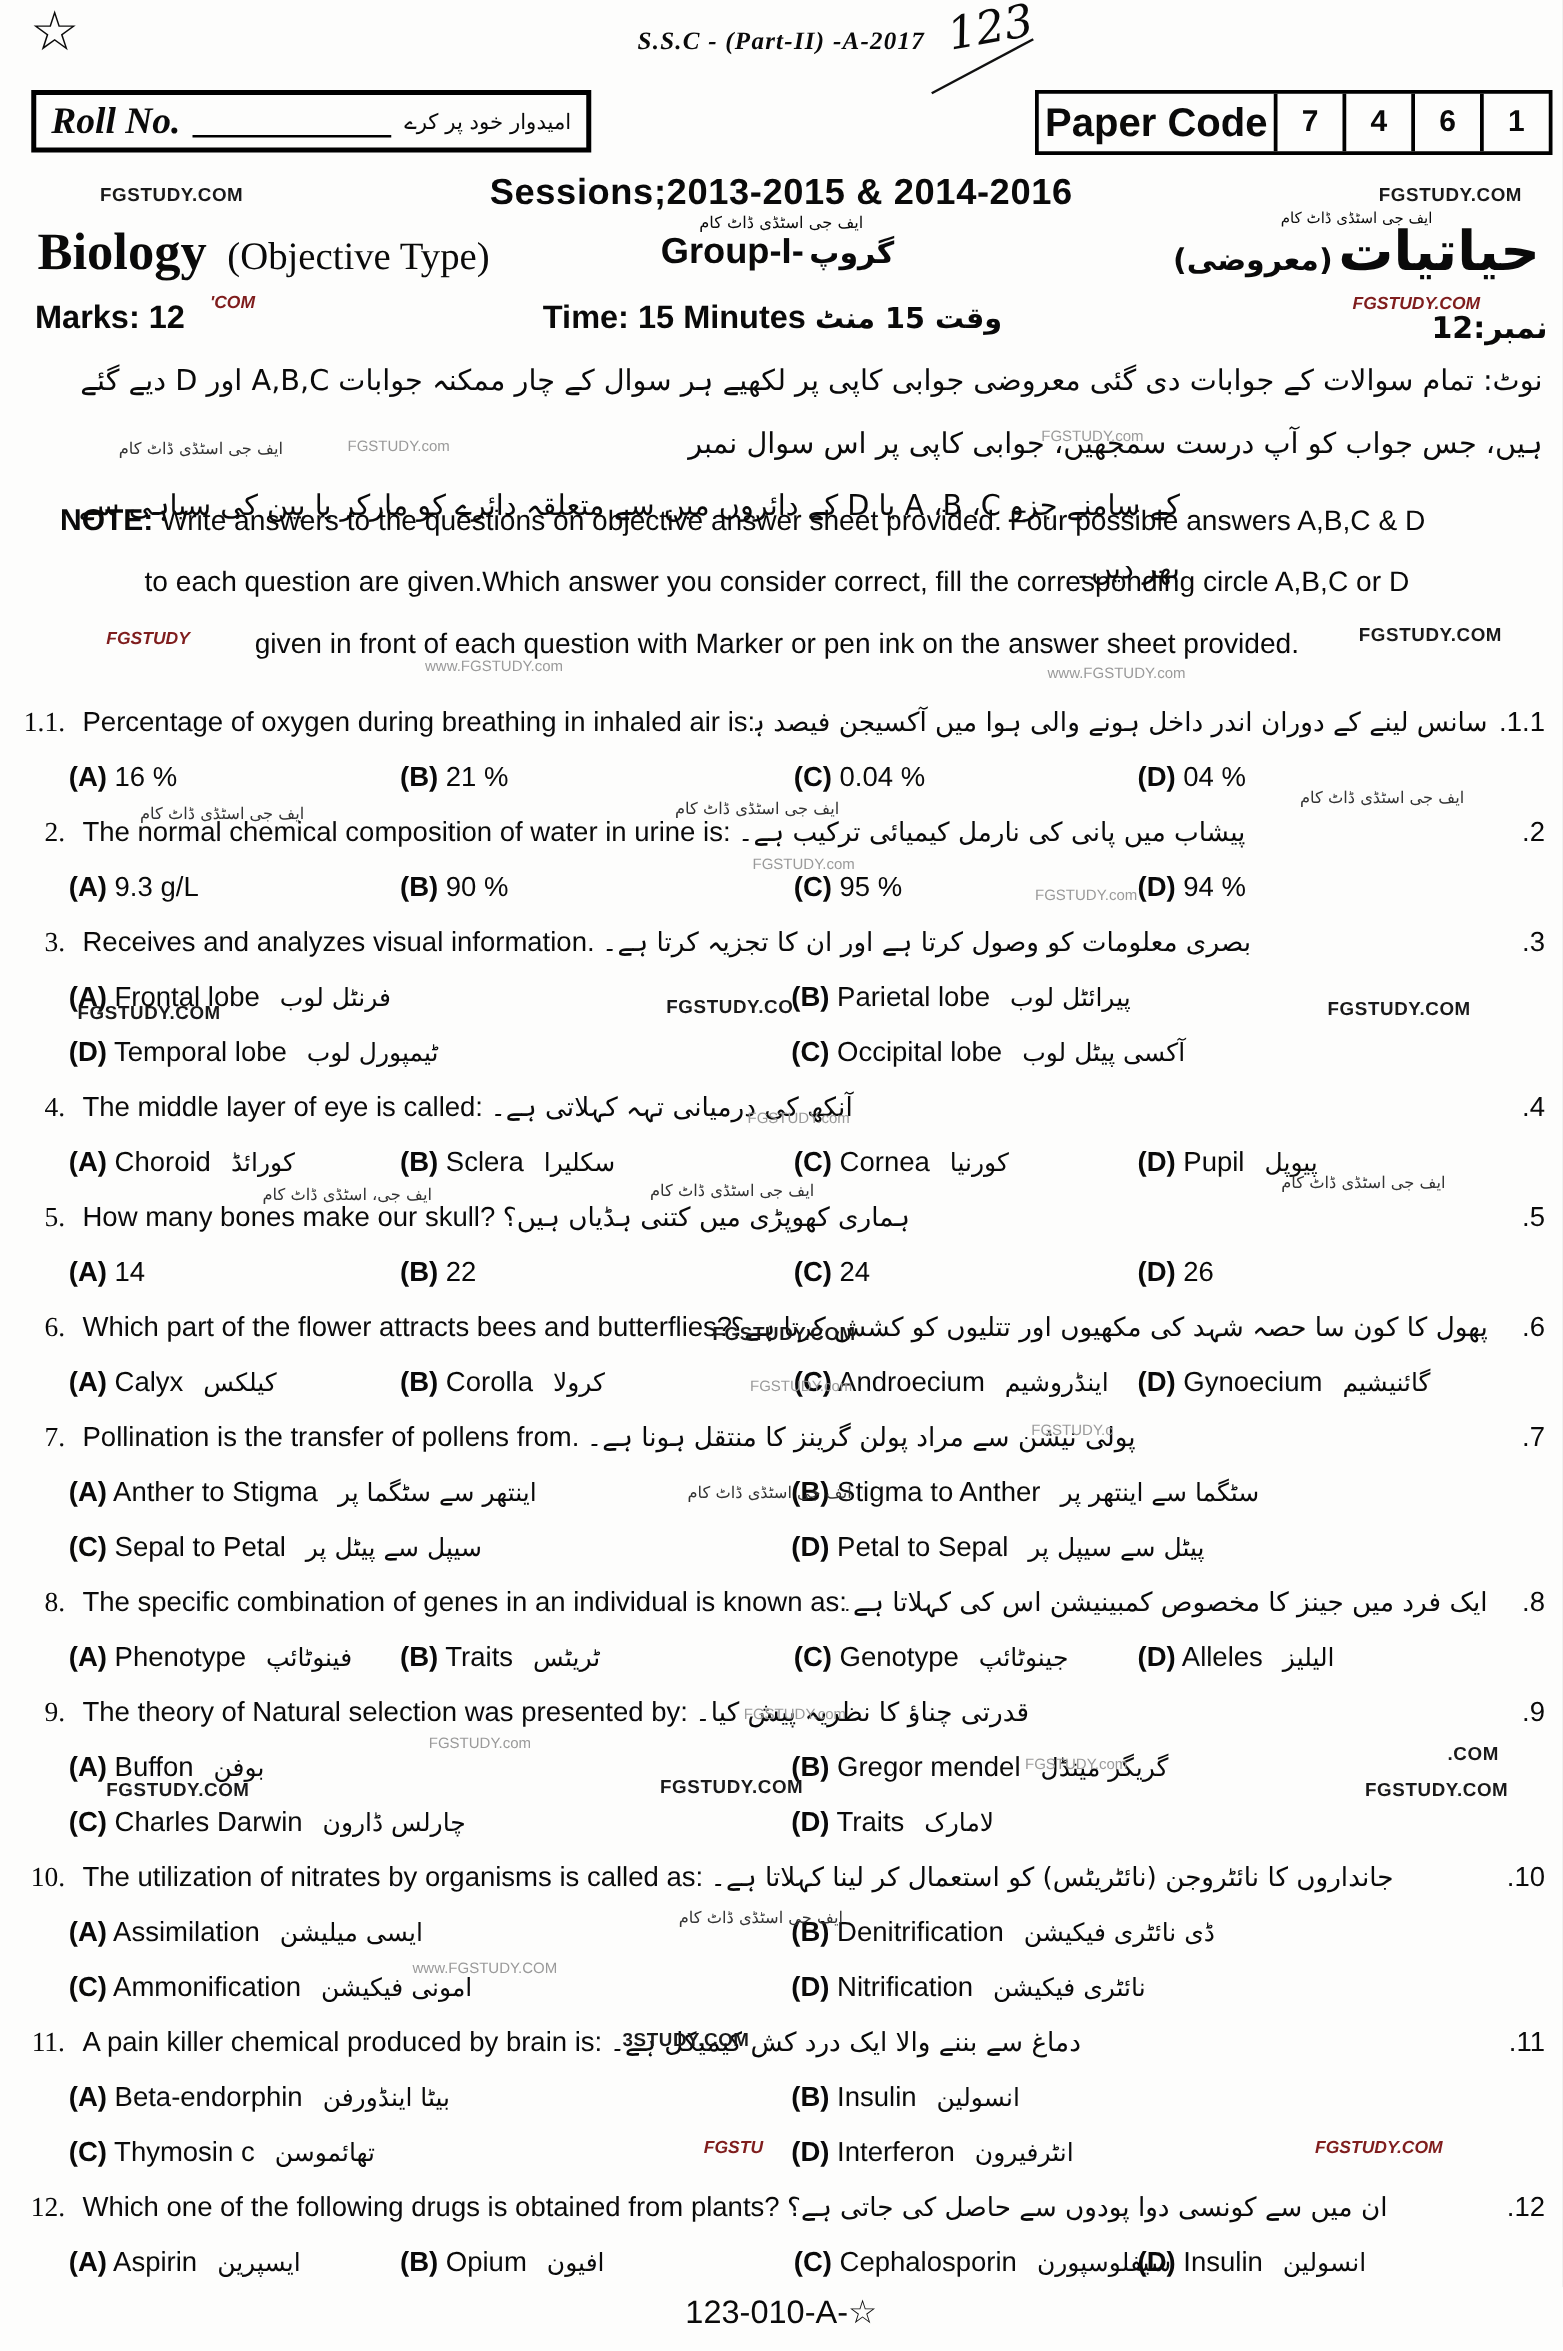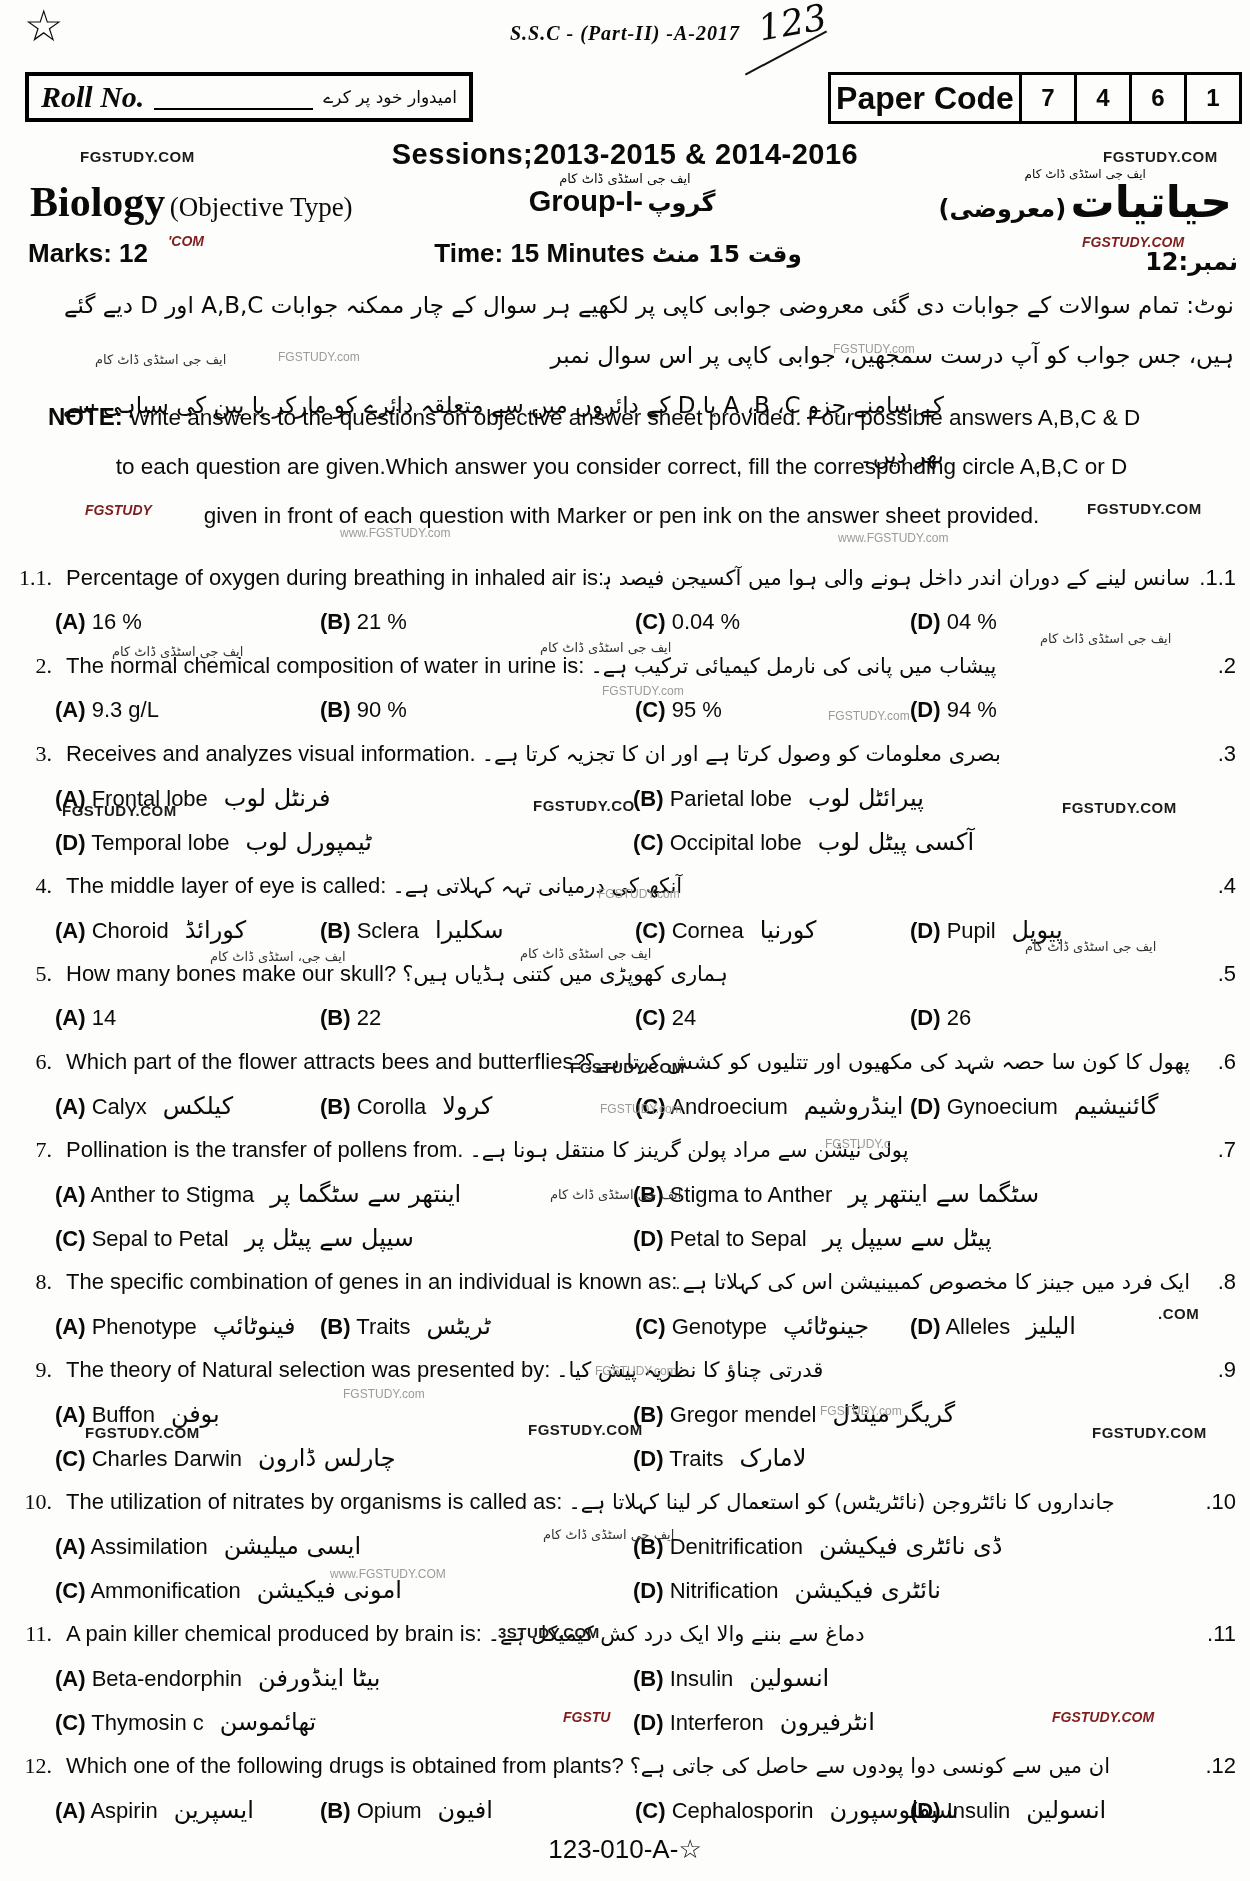--- a/index.html
+++ b/index.html
@@ -24,21 +24,21 @@
   .roll-ur{font-size:17px;}
   .pc-box{left:828px;top:72px;height:46px;border:3px solid #000;display:flex;}
   .pc-label{width:188px;display:flex;align-items:center;justify-content:center;
     font-weight:bold;font-size:32px;border-right:3px solid #000;}
   .pc-cell{width:52px;display:flex;align-items:center;justify-content:center;
     font-weight:bold;font-size:24px;border-right:3px solid #000;}
   .pc-cell:last-child{border-right:none;}
   .sessions{left:0;right:0;top:138px;text-align:center;font-weight:bold;font-size:29px;letter-spacing:.5px;}
   .biology{left:30px;top:178px;}
   .biology .big{font-family:"Liberation Serif",serif;font-weight:bold;font-size:42px;}
-  .biology .small{font-family:"Liberation Serif",serif;font-size:27px;margin-left:0;}
+  .biology .small{font-family:"Liberation Serif",serif;font-size:31px;margin-left:12px;}
   .group{left:0;right:0;top:172px;text-align:center;line-height:1;}
   .group .tiny-ur{font-size:13px;display:block;margin-bottom:2px;}
   .group .g-main{font-weight:bold;font-size:29px;}
   .group .g-ur{font-size:24px;font-weight:bold;margin-right:6px;}
   .subject-ur{right:18px;top:168px;text-align:center;line-height:1;}
   .subject-ur .tiny-ur{font-size:12px;display:block;margin-bottom:0;}
   .subject-ur .s-main{font-size:44px;font-weight:bold;}
   .subject-ur .s-paren{font-size:24px;font-weight:bold;}
   .marks{left:28px;top:238px;font-weight:bold;font-size:26px;}
   .time{left:0;right:0;top:238px;text-align:center;font-weight:bold;font-size:26px;}
@@ -55,21 +55,21 @@
   .q-line{display:flex;align-items:baseline;height:44px;line-height:44px;font-size:22px;}
   .q-num{flex:0 0 52px;text-align:right;font-family:Liberation Serif, serif;}
   .q-en{margin-left:14px;white-space:nowrap;}
   .q-ur{flex:1;direction:rtl;text-align:left;padding-left:6px;font-size:21px;white-space:nowrap;overflow:hidden;}
   .q-rnum{flex:0 0 46px;text-align:right;padding-right:14px;}
   .opts{padding-left:55px;padding-right:10px;display:grid;}
   .opts.four{grid-template-columns:265px 315px 275px 1fr;}
   .opts.two{grid-template-columns:578px 1fr;}
   .opt{height:44px;line-height:44px;font-size:22px;white-space:nowrap;}
   .opt .letter{font-weight:bold;}
-  .opt .o-ur{font-size:24px;margin-left:16px;margin-top:48px;}
+  .opt .o-ur{font-size:20px;margin-left:16px;margin-top:48px;}
   .footer{left:0;right:0;top:1834px;text-align:center;font-size:26px;}
   
   .wm{position:absolute;white-space:nowrap;}
   .wm.b{font-weight:bold;font-size:15px;color:#1a1a1a;letter-spacing:.5px;}
   .wm.bi{font-weight:bold;font-style:italic;font-size:14px;color:#7f1d1d;}
   .wm.g{font-size:12px;color:#9a9a9a;}
   .wm.u{font-size:13px;color:#333;direction:rtl;font-family:"DejaVu Sans",sans-serif;}
 </style>
 </head>
 <body>
@@ -331,21 +331,21 @@
       <span class="wm b" style="left: 533px; top: 797px;">FGSTUDY.CO</span>
       <span class="wm b" style="left: 1062px; top: 799px;">FGSTUDY.COM</span>
       <span class="wm g" style="left: 598px; top: 887px;">FGSTUDY.com</span>
       <span class="wm u" style="left: 210px; top: 949px;">ایف جی، اسٹڈی ڈاٹ کام</span>
       <span class="wm u" style="left: 520px; top: 946px;">ایف جی اسٹڈی ڈاٹ کام</span>
       <span class="wm u" style="left: 1025px; top: 939px;">ایف جی اسٹڈی ڈاٹ کام</span>
       <span class="wm b" style="left: 570px; top: 1059px;">FGSTUDY.COM</span>
       <span class="wm g" style="left: 600px; top: 1102px;">FGSTUDY.com</span>
       <span class="wm g" style="left: 825px; top: 1137px;">FGSTUDY.c</span>
       <span class="wm u" style="left: 550px; top: 1187px;">ایف جی اسٹڈی ڈاٹ کام</span>
-      <span class="wm b" style="left: 1158px; top: 1305px;">.COM</span>
+      <span class="wm b" style="left: 1158px; top: 1395px;">.COM</span>
       <span class="wm g" style="left: 595px; top: 1364px;">FGSTUDY.com</span>
       <span class="wm g" style="left: 343px; top: 1387px;">FGSTUDY.com</span>
       <span class="wm g" style="left: 820px; top: 1404px;">FGSTUDY.com</span>
       <span class="wm b" style="left: 85px; top: 1424px;">FGSTUDY.COM</span>
       <span class="wm b" style="left: 528px; top: 1421px;">FGSTUDY.COM</span>
       <span class="wm b" style="left: 1092px; top: 1424px;">FGSTUDY.COM</span>
       <span class="wm u" style="left: 543px; top: 1527px;">ایف جی اسٹڈی ڈاٹ کام</span>
       <span class="wm g" style="left: 330px; top: 1567px;">www.FGSTUDY.COM</span>
       <span class="wm b" style="left: 498px; top: 1624px;">3STUDY.COM</span>
       <span class="wm bi" style="left: 563px; top: 1709px;">FGSTU</span>

